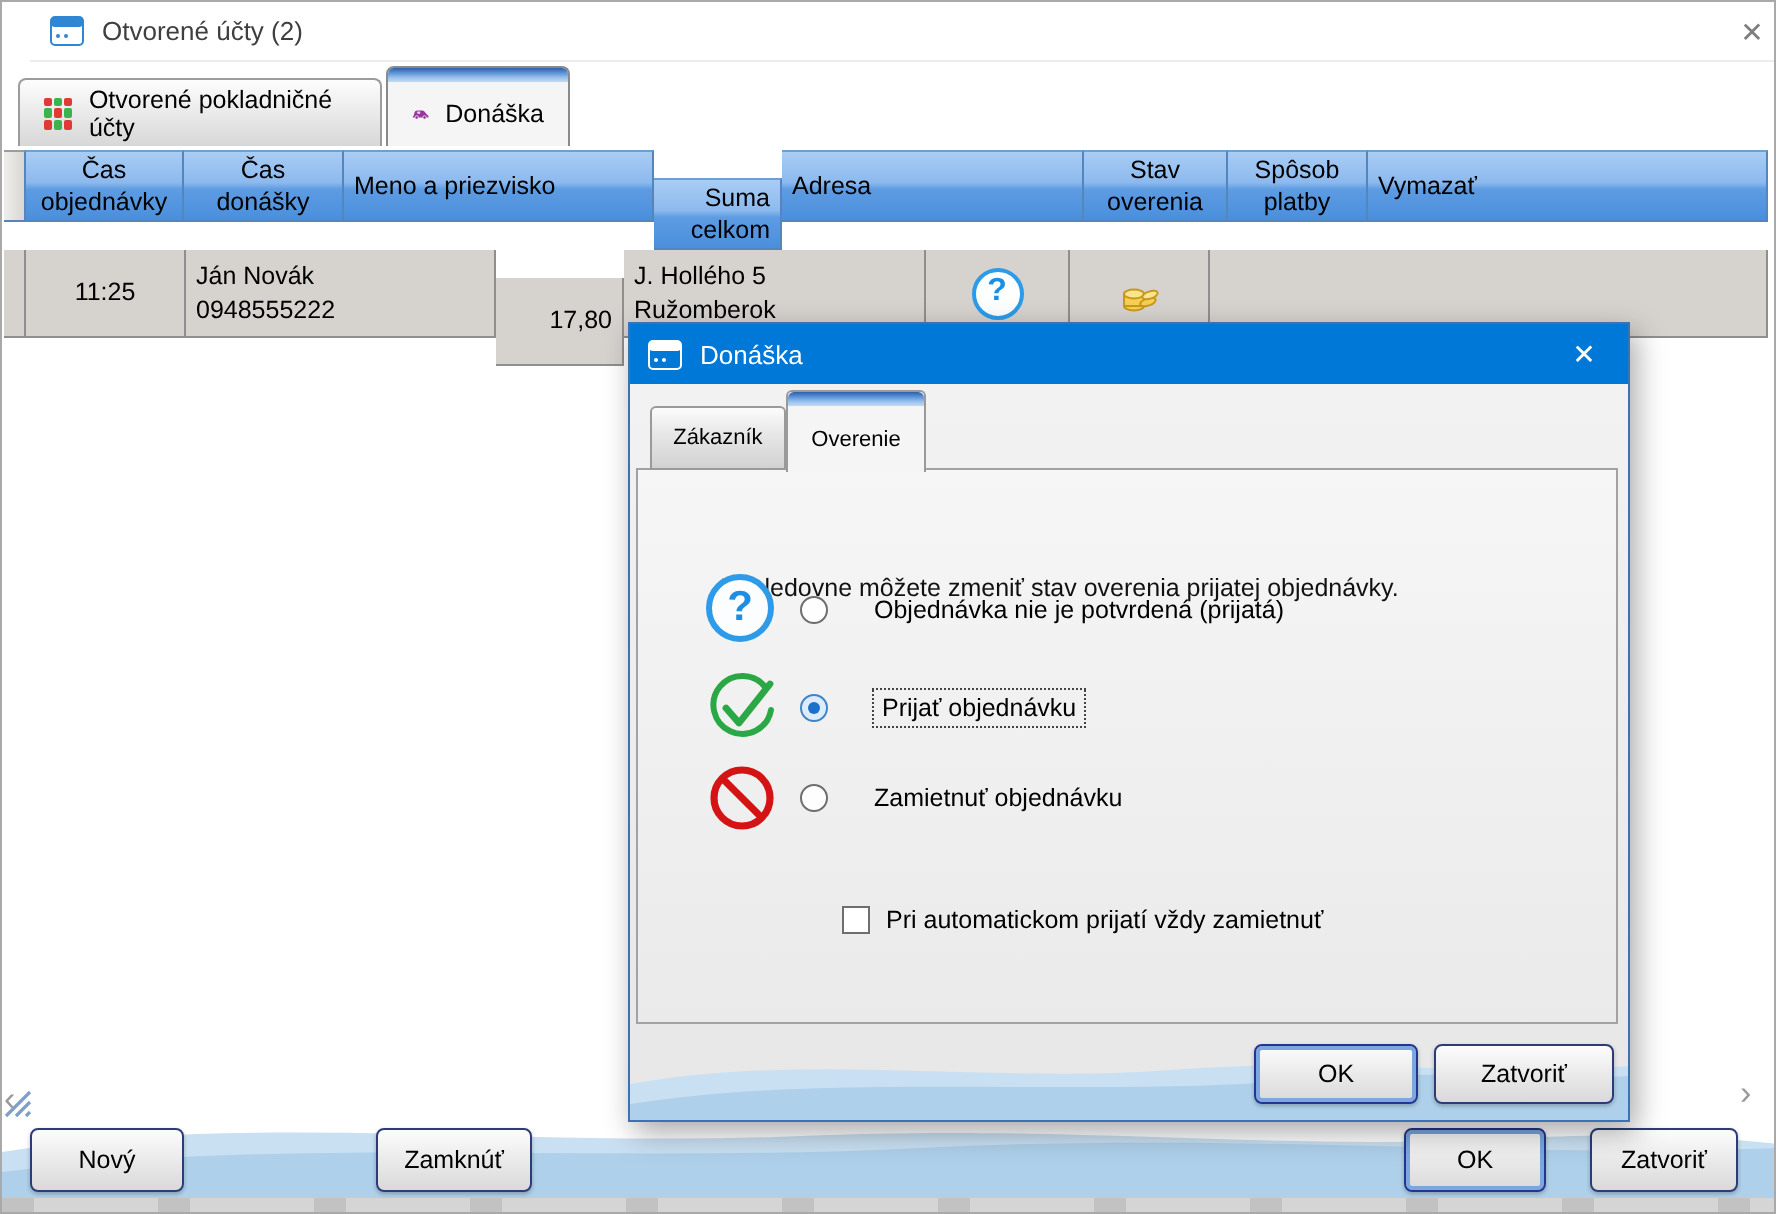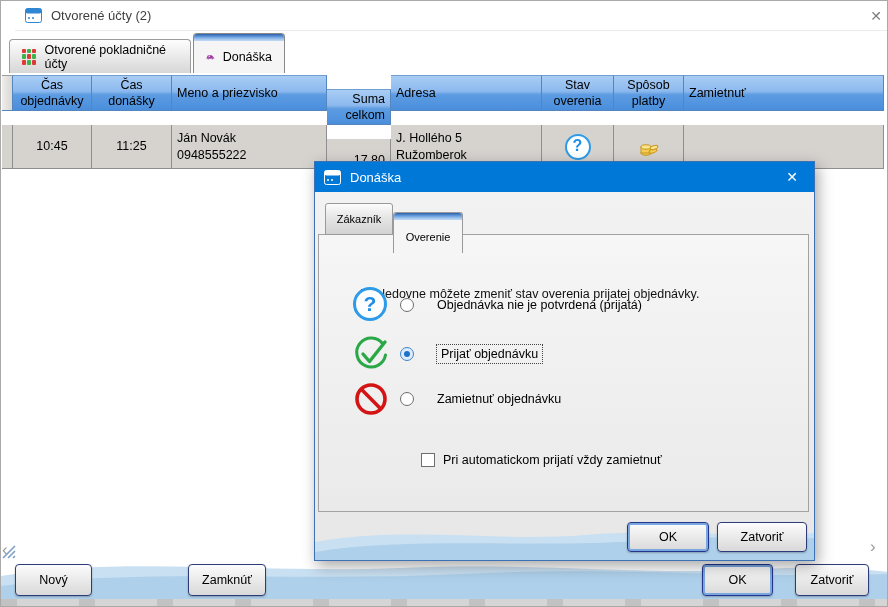--- a/index.html
+++ b/index.html
@@ -81,21 +81,21 @@
   .dlg-close { position:absolute; right:10px; top:5px; width:24px; height:20px; color:#fff;
                font-size:14px; text-align:center; line-height:20px; cursor:default; }
   .dlg-body { position:absolute; left:0; top:30px; right:0; bottom:0;
               background:linear-gradient(#f2f2f2,#e7e7e7); }
   .tabpage { position:absolute; left:3px; top:42px; width:491px; height:278px;
              border:1px solid #a2a2a2; background:linear-gradient(#f6f6f6,#eaeaea); }
   .dlg-tab { position:absolute; border:1px solid #9a9a9a; border-radius:3px 3px 0 0;
              display:flex; align-items:center; justify-content:center; font-size:11px;
              background:linear-gradient(#fcfcfc,#e6e6e6 45%,#d2d2d2); z-index:2; }
   .dlg-tab-1 { left:10px; top:11px; width:68px; height:32px; }
-  .dlg-tab-2 { left:78px; top:20px; width:70px; height:41px; background:#f6f5f6; border-bottom:none; padding-top:7px; }
+  .dlg-tab-2 { left:78px; top:3px; width:70px; height:41px; background:#f6f5f6; border-bottom:none; padding-top:7px; }
   .dlg-tab-2 .bluetop { position:absolute; left:0; right:0; top:0; height:7px; border-radius:3px 3px 0 0;
              background:linear-gradient(#2c5fa8,#5c94d8 35%,#9cc2ec 70%,#c2daf4); }
 
   .dlg-desc { position:absolute; left:45px; top:95px; font-size:12.5px; color:#111; }
   .opt-row { position:absolute; left:38px; display:flex; align-items:center; height:40px; }
   .opt-icon { width:36px; height:36px; flex:none; }
   .qmark-big { width:34px; height:34px; border:3px solid #2d9be8; border-radius:50%; color:#1d8ee6;
                font-weight:bold; font-size:21px; display:flex; align-items:center; justify-content:center; background:#fbfdfe; }
   .radio { width:14px; height:14px; border:1px solid #6e6e6e; border-radius:50%; background:#fefefe;
            margin-left:11px; flex:none; position:relative; }
@@ -159,25 +159,24 @@
   <div class="grid">
     <div class="grow ghead">
       <div class="gcell sel w-sel"></div>
       <div class="gcell w-c1 t-center">Čas objednávky</div>
       <div class="gcell w-c2 t-center">Čas donášky</div>
       <div class="gcell w-c3 t-left">Meno a priezvisko</div>
       <div class="gcell w-c4 t-right">Suma celkom</div>
       <div class="gcell w-c5 t-left">Adresa</div>
       <div class="gcell w-c6 t-center">Stav overenia</div>
       <div class="gcell w-c7 t-center">Spôsob platby</div>
-      <div class="gcell w-c8 t-left">Zamietnuť</div>
+      <div class="gcell w-c8 t-left">Vymazať</div>
     </div>
     <div class="grow gbody">
       <div class="gcell sel w-sel"></div>
-      <div class="gcell w-c1 t-center">10:45</div>
       <div class="gcell w-c2 t-center">11:25</div>
       <div class="gcell w-c3 t-left">
         <span>Ján Novák</span>
         <span>0948555222</span>
       </div>
       <div class="gcell w-c4 t-right">17,80</div>
       <div class="gcell w-c5 t-left">
         <span>J. Hollého 5</span>
         <span>Ružomberok</span>
       </div>

